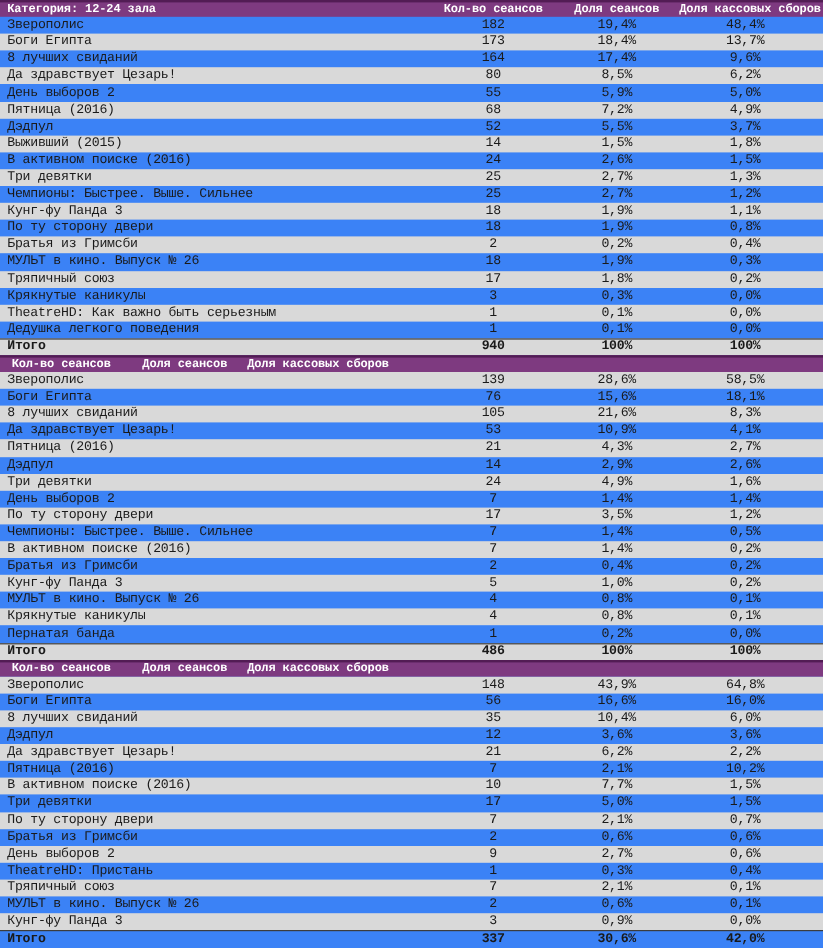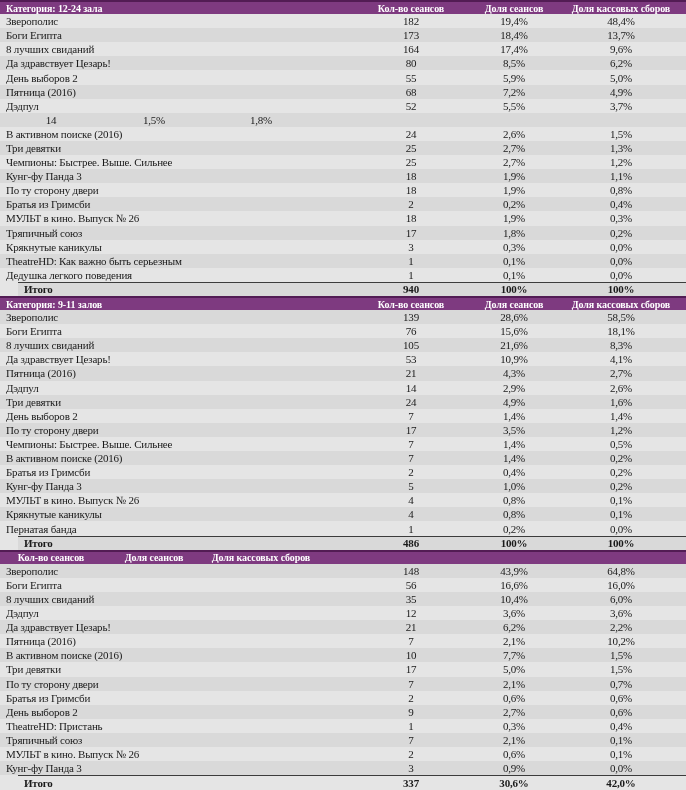--- a/index.html
+++ b/index.html
@@ -1,30 +1,30 @@
 <!DOCTYPE html>
 <html><head>
 <meta charset="utf-8">
 <style>
   html,body{margin:0;padding:0;background:#ffffff;}
   .page{
-    width:686px;height:790px;background:#e5e5e5;overflow:hidden;
-    font-family:Liberation Serif, serif;
+    width:686px;height:790px;background:#3b82f6;overflow:hidden;
+    font-family:Liberation Mono, monospace;
     color:#1a1a1a;font-size:11px;letter-spacing:-0.2px;
   }
   .row{
     display:flex;align-items:center;box-sizing:border-box;
     height:calc(790px / 56);padding-right:10px;white-space:nowrap;
   }
   .row.gray{background:#d9d9d9;}
   .row.header{
     background:#7e3a80;color:#ffffff;font-weight:bold;font-size:10px;
     border-top:2px solid #521c54;letter-spacing:-0.1px;
   }
-  .row.total{font-weight:bold;border-top:1px solid #3c3c3c;margin-left:18px;}
+  .row.total{font-weight:bold;border-top:1px solid #3c3c3c;}
   .cell-name{flex:1;padding-left:6px;overflow:hidden;text-overflow:clip;}
   .cell-num{text-align:center;}
   .c1{width:102px;}
   .c2{width:104px;}
   .c3{width:110px;}
 </style>
 </head>
 <body>
 
 <div class="page">
@@ -71,20 +71,21 @@
         <span class="cell-num c2">7,2%</span>
         <span class="cell-num c3">4,9%</span>
       </div>
       <div class="row">
         <span class="cell-name">Дэдпул</span>
         <span class="cell-num c1">52</span>
         <span class="cell-num c2">5,5%</span>
         <span class="cell-num c3">3,7%</span>
       </div>
       <div class="row gray">
+        <span class="cell-name">Выживший (2015)</span>
         <span class="cell-num c1">14</span>
         <span class="cell-num c2">1,5%</span>
         <span class="cell-num c3">1,8%</span>
       </div>
       <div class="row">
         <span class="cell-name">В активном поиске (2016)</span>
         <span class="cell-num c1">24</span>
         <span class="cell-num c2">2,6%</span>
         <span class="cell-num c3">1,5%</span>
       </div>
@@ -148,21 +149,20 @@
         <span class="cell-num c2">0,1%</span>
         <span class="cell-num c3">0,0%</span>
       </div>
       <div class="row total gray">
         <span class="cell-name">Итого</span>
         <span class="cell-num c1">940</span>
         <span class="cell-num c2">100%</span>
         <span class="cell-num c3">100%</span>
       </div>
       <div class="row header">
-        <span class="cell-name">Категория: 9-11 залов</span>
         <span class="cell-num c1">Кол-во сеансов</span>
         <span class="cell-num c2">Доля сеансов</span>
         <span class="cell-num c3">Доля кассовых сборов</span>
       </div>
       <div class="row gray">
         <span class="cell-name">Зверополис</span>
         <span class="cell-num c1">139</span>
         <span class="cell-num c2">28,6%</span>
         <span class="cell-num c3">58,5%</span>
       </div>

